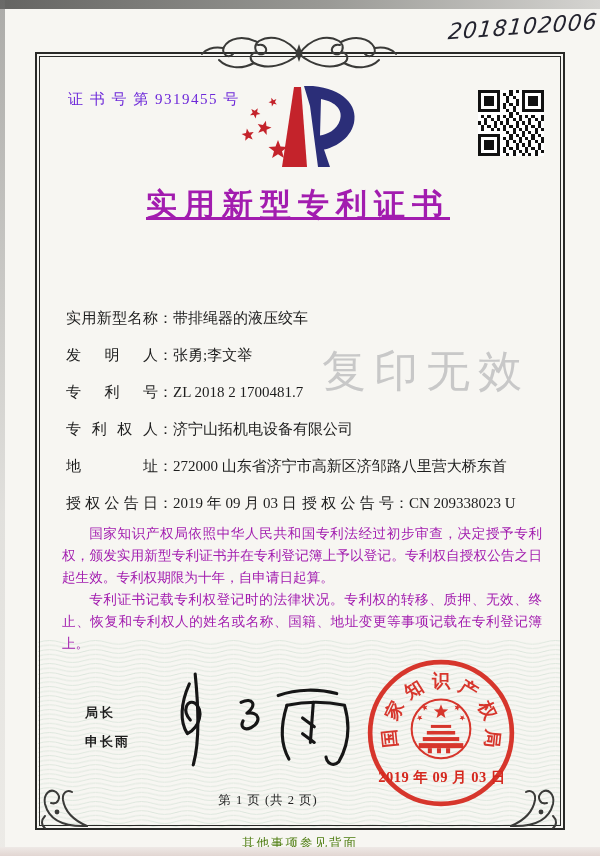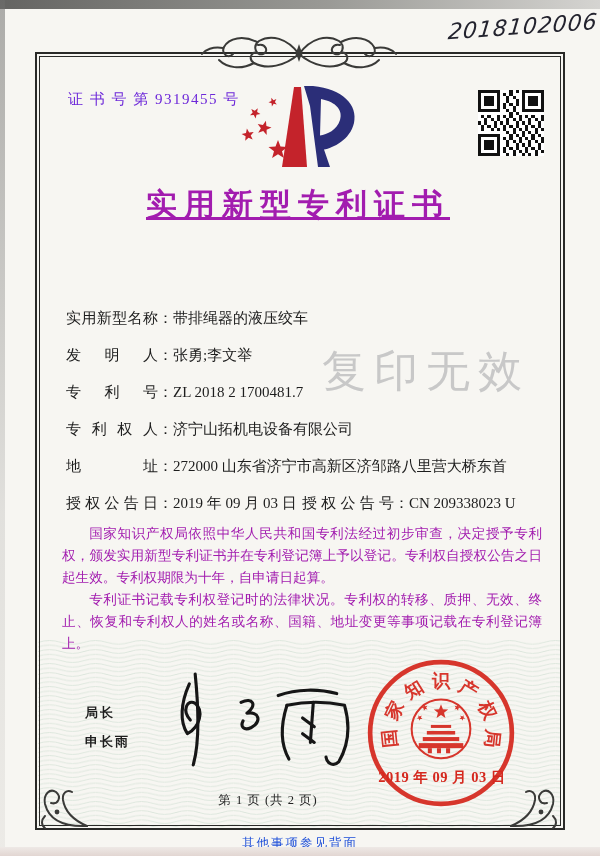--- a/index.html
+++ b/index.html
@@ -35,21 +35,21 @@
   .paras{left:62px;top:511px;width:480px;z-index:4;font-size:13.6px;line-height:1.62;color:#a21caf;text-align:justify;margin-top:12px;}
   .paras p{margin:0;text-indent:2em;}
   
   .director{left:85px;top:704px;z-index:4;font-size:13px;font-weight:700;letter-spacing:2px;}
   .director div{margin-bottom:11px;}
   .signature{left:162px;top:668px;z-index:5;}
   .seal{left:360px;top:654px;z-index:5;opacity:.93;}
   .seal-date{left:366px;top:768px;width:152px;text-align:center;font-size:14.5px;font-weight:700;
      color:var(--seal-red,#d5281e);z-index:6;letter-spacing:0.5px;}
   .pageinfo{left:35px;top:792px;width:466px;text-align:center;font-size:12.5px;color:#222;z-index:4;letter-spacing:1px;}
-  .backnote{left:0;top:835px;width:600px;text-align:center;font-size:12.5px;color:#1d4ed8;z-index:4;letter-spacing:2px;}
+  .backnote{left:0;top:835px;width:600px;text-align:center;font-size:12.5px;color:#4d7c0f;z-index:4;letter-spacing:2px;}
   .orn{z-index:4;}
 </style>
 </head>
 <body>
 
 <div class="abs edge-top"></div>
 <div class="abs edge-left"></div>
 <div class="abs edge-bottom"></div>
 
 <div class="abs handwrite">2018102006</div>

